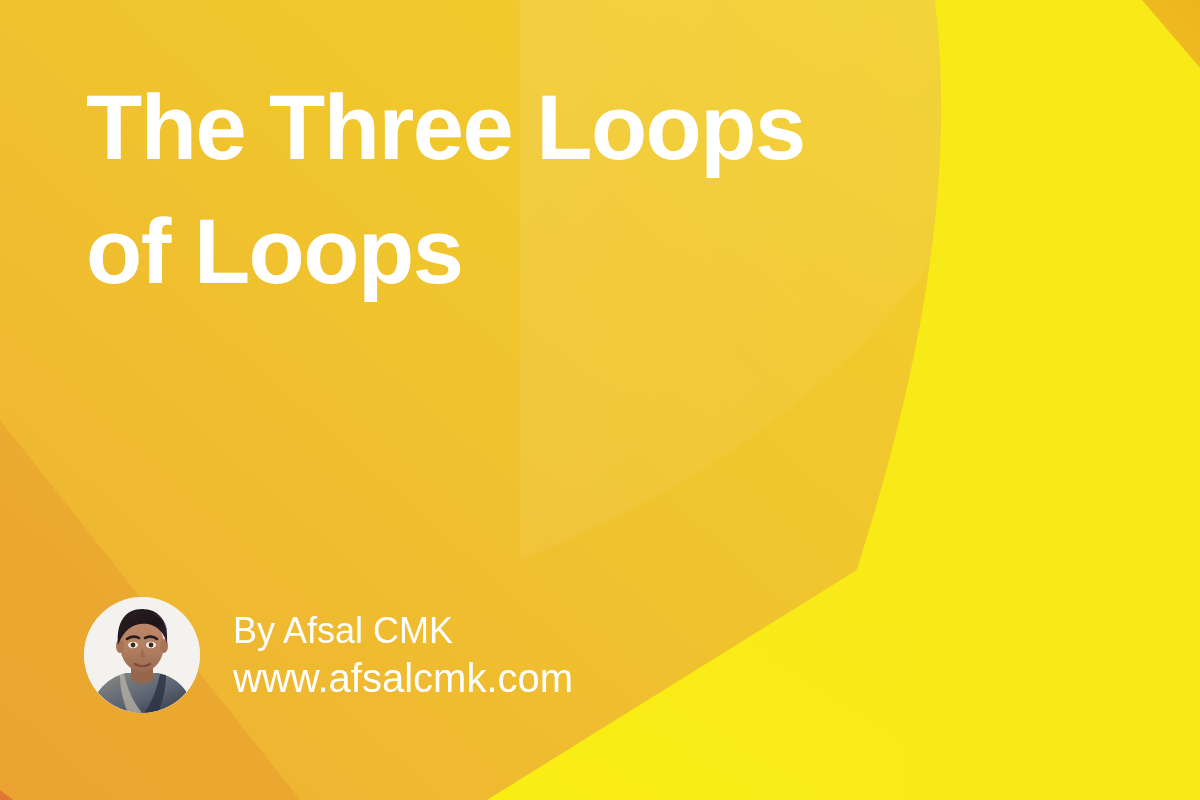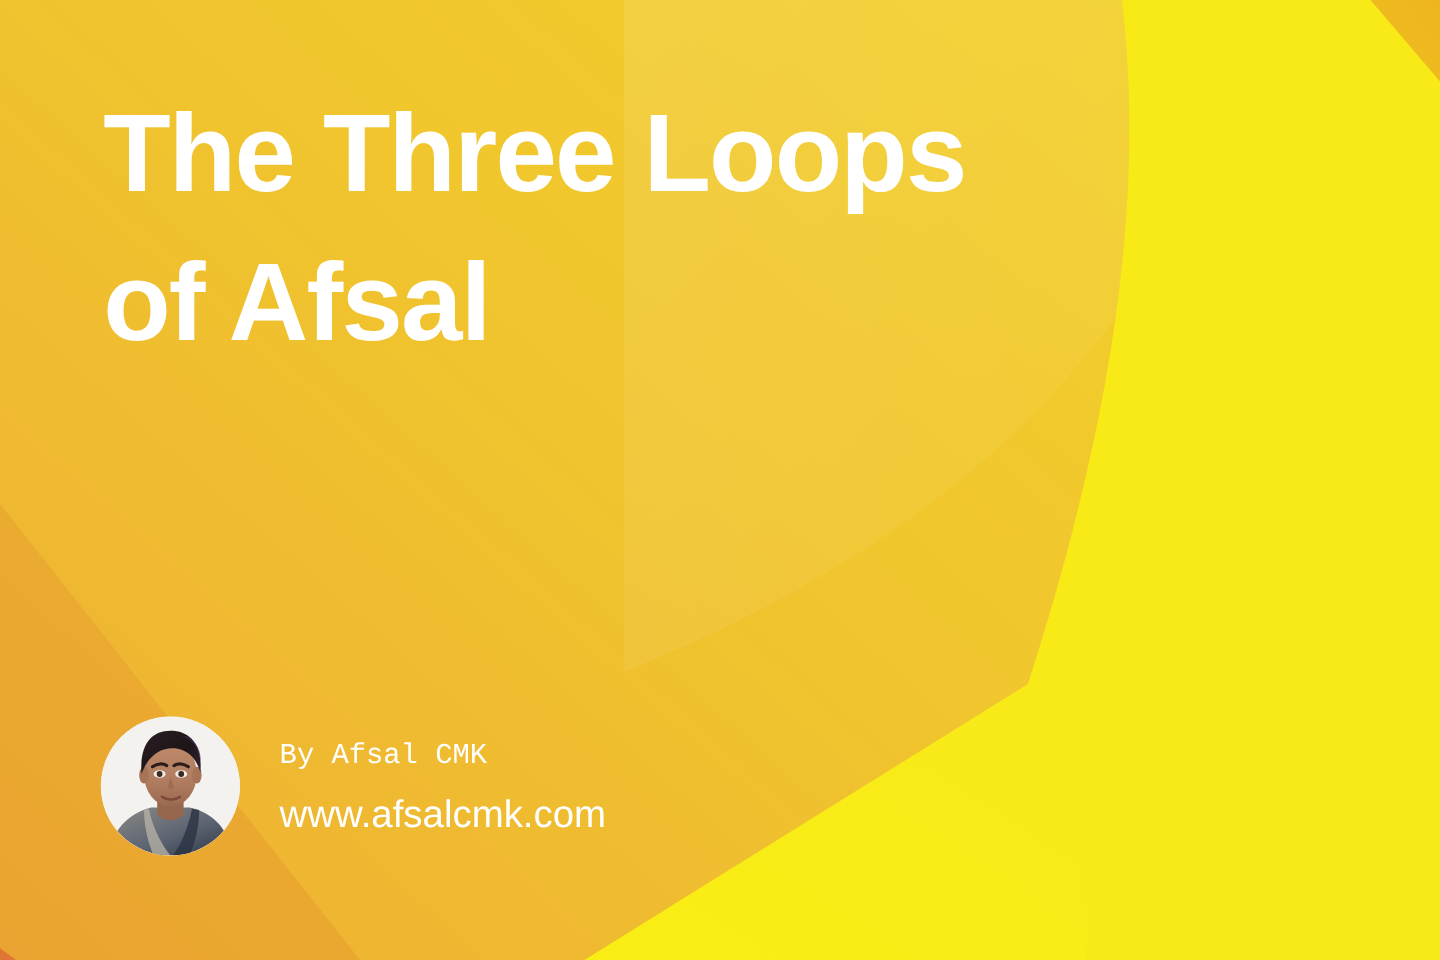--- a/index.html
+++ b/index.html
@@ -83,31 +83,31 @@
   }
 
   .author-text {
     margin-left: 33px;
     display: flex;
     flex-direction: column;
     justify-content: center;
   }
 
   .author-name {
-    font-family: Liberation Mono, monospace;
-    font-size: 24px;
+    font-family: Liberation Sans, sans-serif;
+    font-size: 36px;
     font-weight: 400;
     line-height: 46px;
     color: #ffffff;
     white-space: nowrap;
   }
 
   .author-site {
     font-family: "Liberation Sans", sans-serif;
-    font-size: 32px;
+    font-size: 40px;
     font-weight: 400;
     line-height: 48px;
     color: #ffffff;
     white-space: nowrap;
   }
 </style>
 </head>
 <body>
 
 <div class="cover">
@@ -161,21 +161,21 @@
 
     <path d="M 1142 0 L 1200 0 L 1200 68 Z" fill="url(#gradGoldCorner)"></path>
 
     <path d="M 0 420 L 300 800 L 0 800 Z" fill="#d9662e" opacity="0.16"></path>
   </svg>
 
   <div class="cover-content">
 
     <div class="title-block">
       <span class="title-line">The Three Loops</span>
-      <span class="title-line">of Afsal</span>
+      <span class="title-line">of Loops</span>
     </div>
 
     <div class="author-row">
 
       <div class="avatar">
         <svg class="avatar-photo" viewBox="0 0 116 116">
           <defs>
             <clipPath id="avatarClip">
               <circle cx="58" cy="58" r="58"></circle>
             </clipPath>

